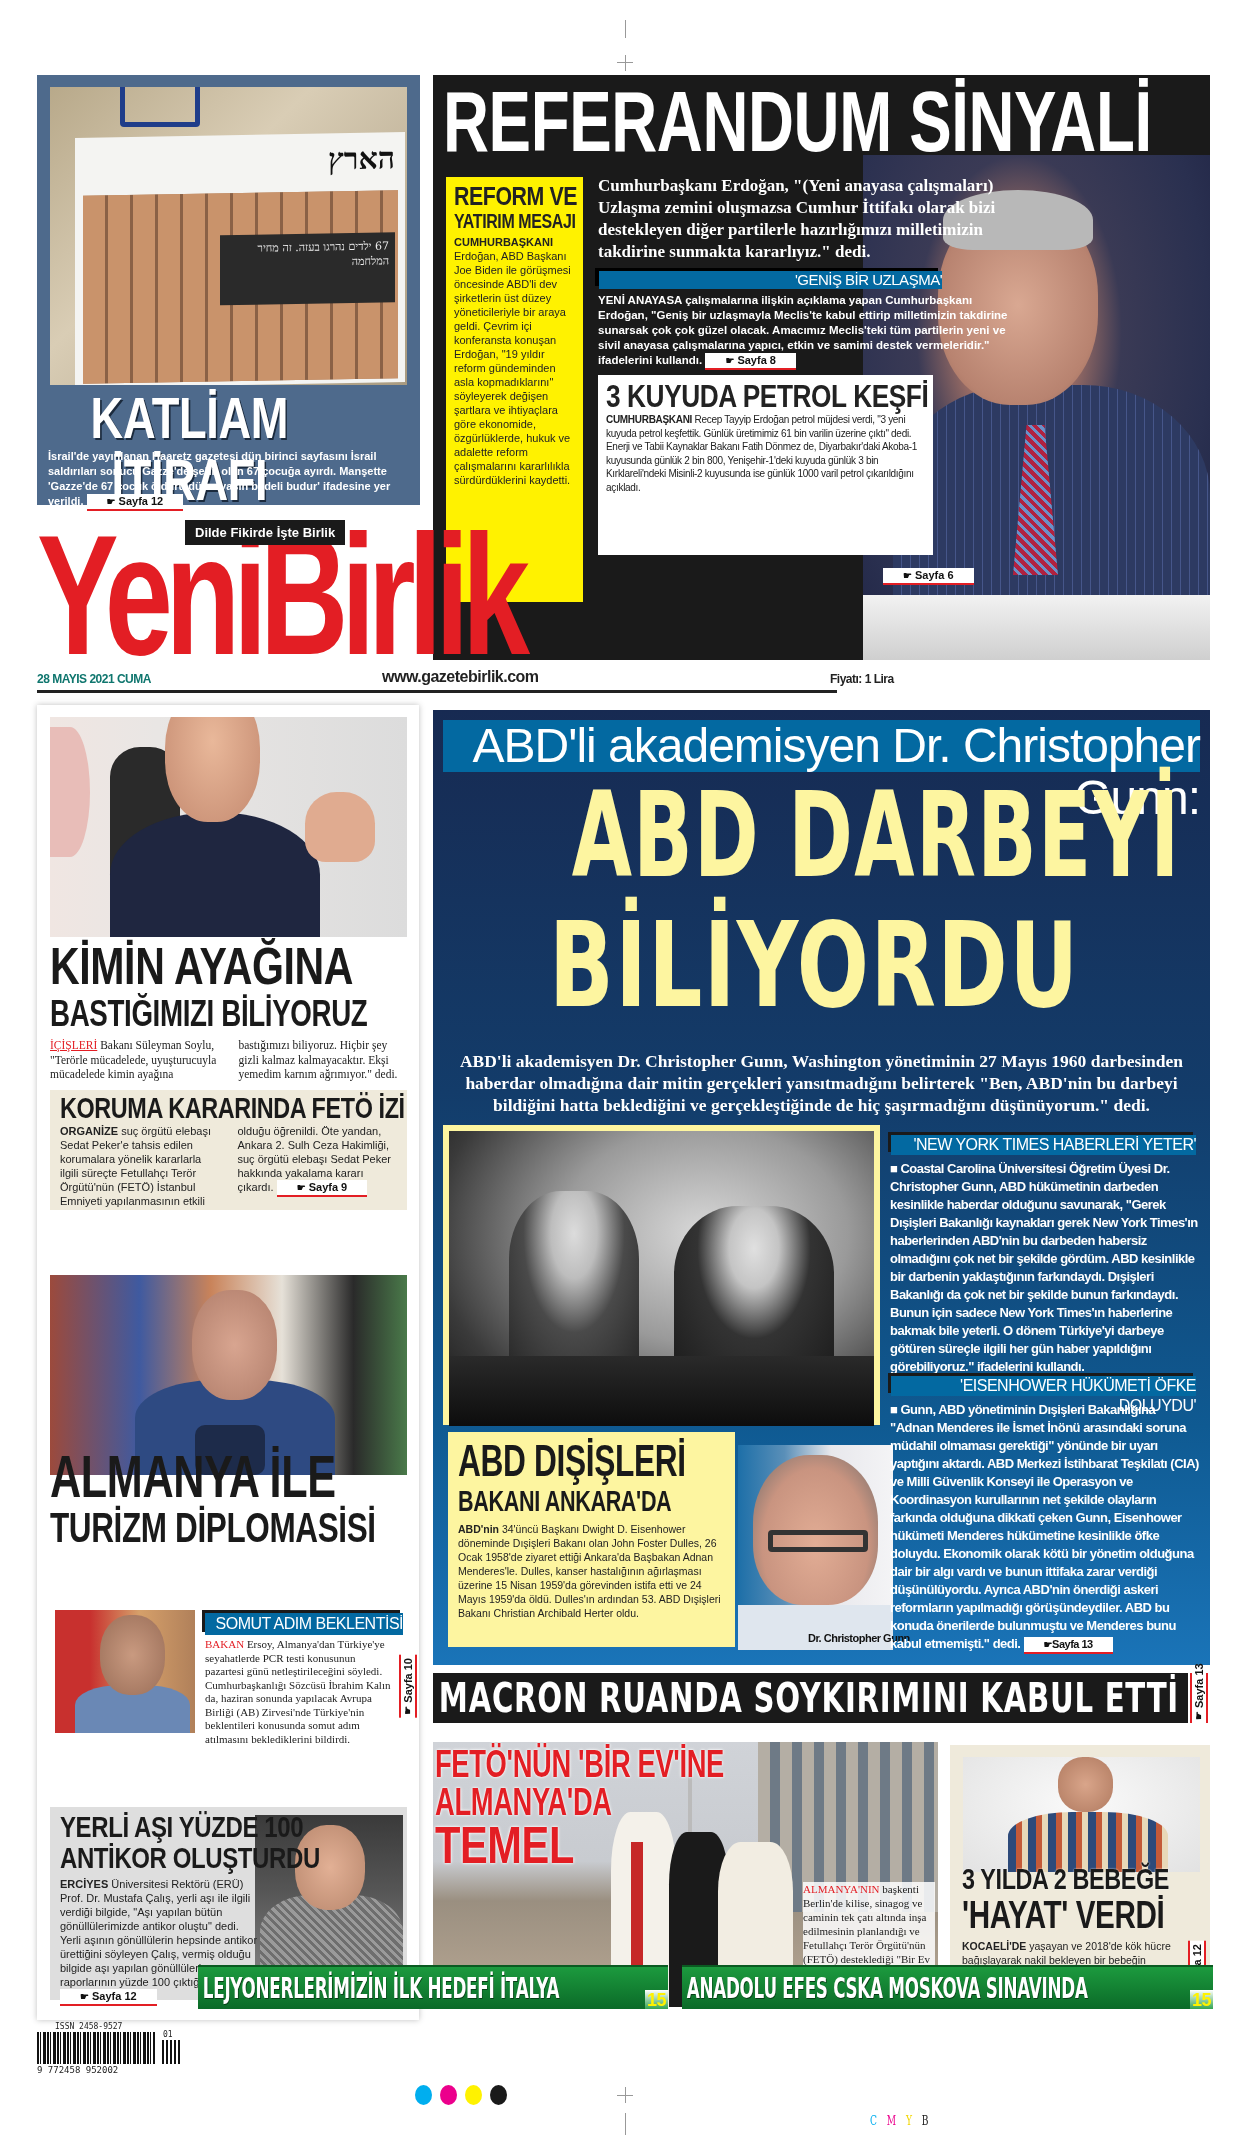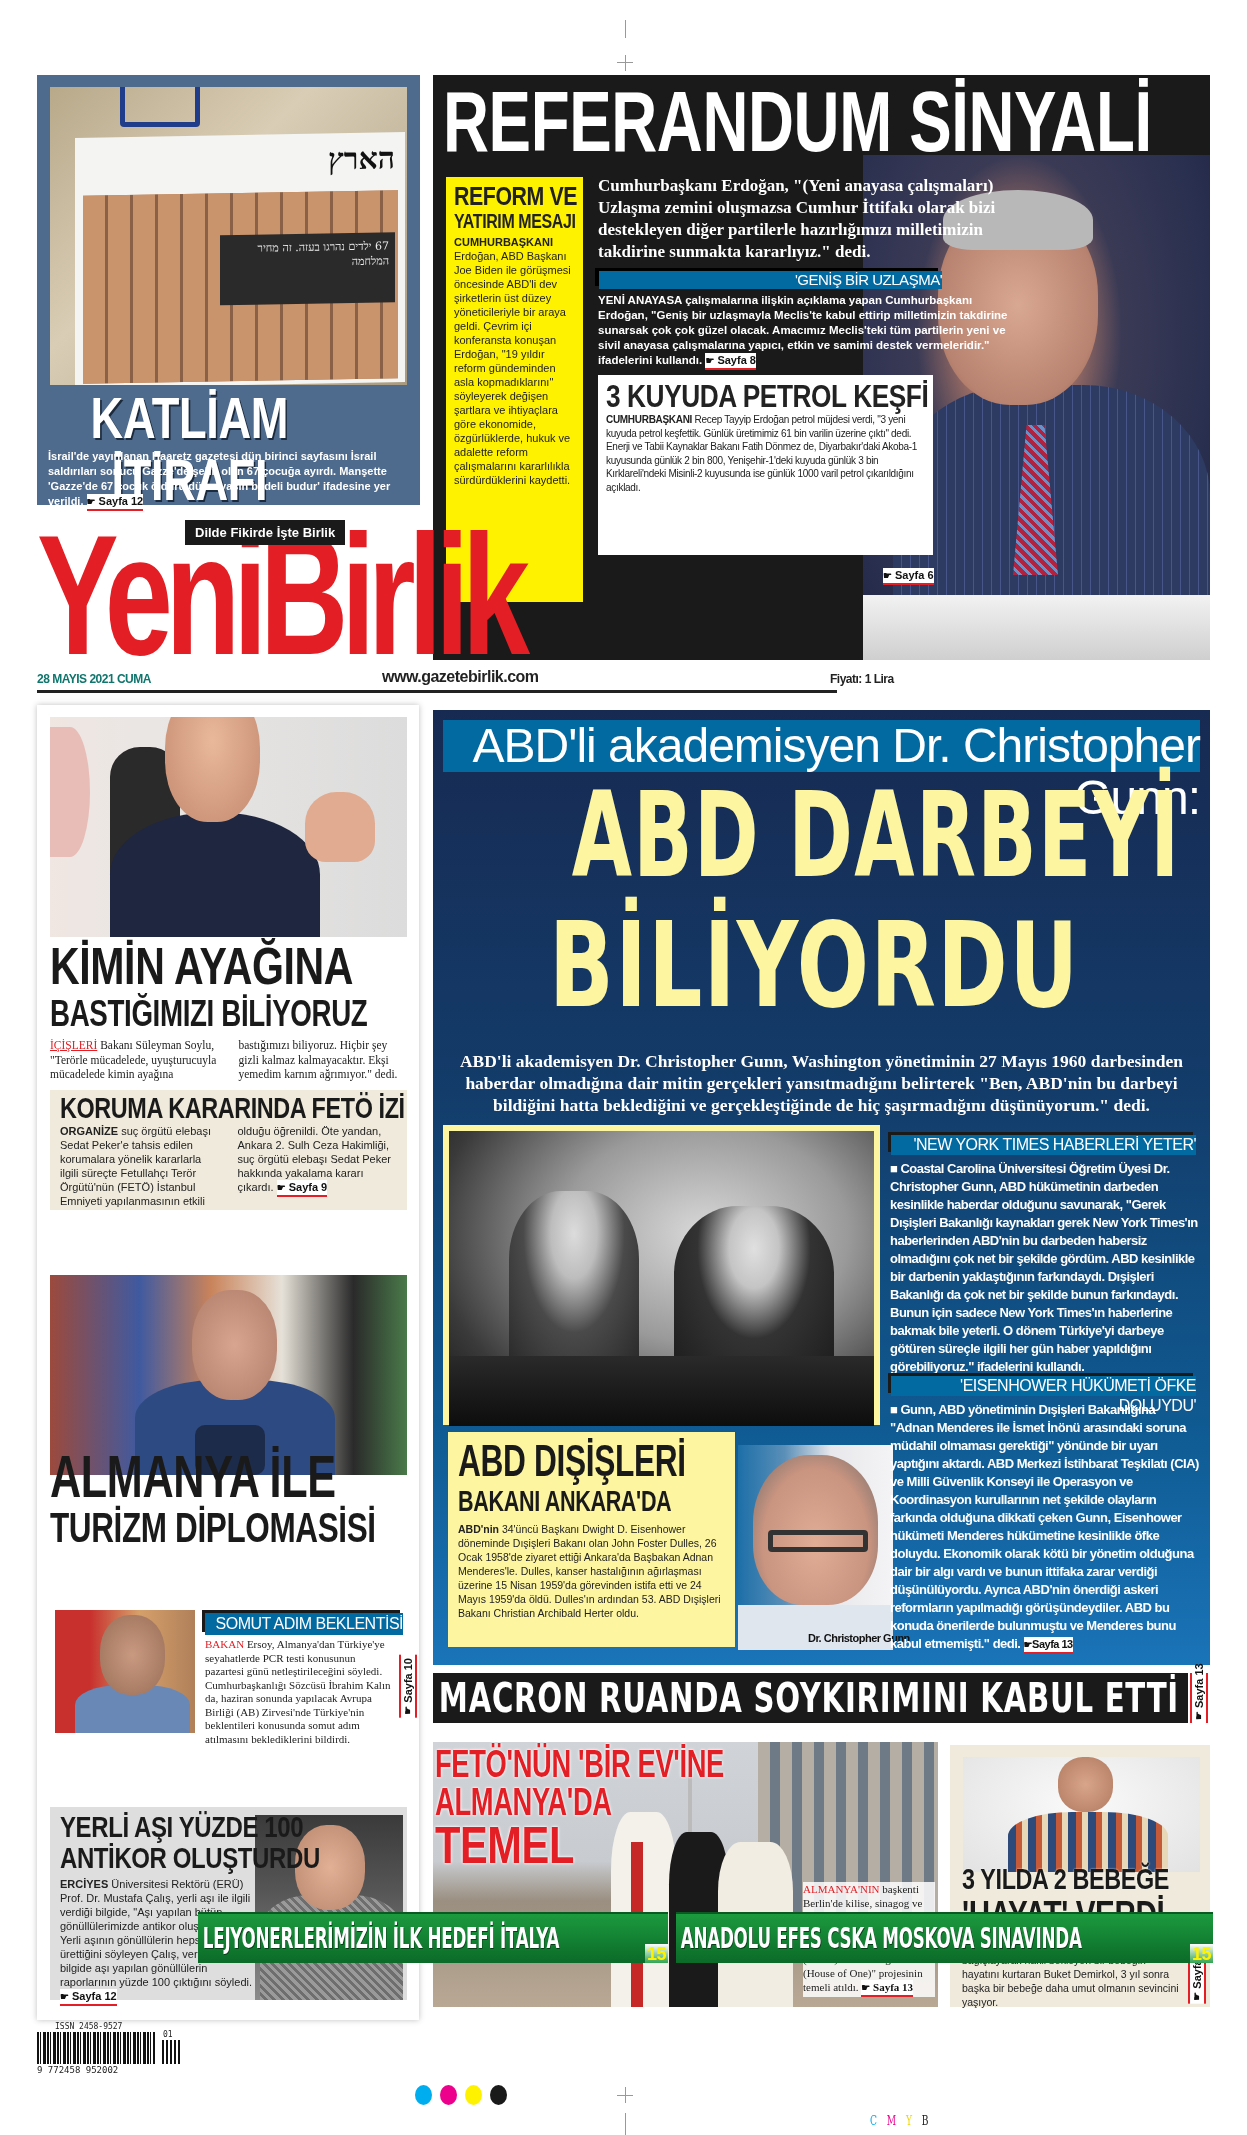--- a/index.html
+++ b/index.html
@@ -1,21 +1,21 @@
 <!DOCTYPE html>
 <html><head>
 <meta charset="utf-8">
 <style>
 *{box-sizing:border-box;margin:0;padding:0}
 html,body{width:1247px;height:2135px;background:#fff;overflow:hidden}
 body{position:relative;font-family:"Liberation Sans",sans-serif;color:#111}
 .abs{position:absolute}
 .cond{font-family:"Liberation Sans Narrow","Liberation Sans",sans-serif;font-weight:bold;letter-spacing:-0.5px}
 .serif{font-family:"Liberation Serif","DejaVu Serif",serif}
-.sayfa{display:inline-block;background:#fff;color:#111;font-weight:bold;font-size:11px;padding:0 0;border-bottom:2px solid #e31e24;line-height:14px;white-space:nowrap}
+.sayfa{display:inline-block;background:#fff;color:#111;font-weight:bold;font-size:11px;padding:0 20px;border-bottom:2px solid #e31e24;line-height:14px;white-space:nowrap}
 .sayfa-v{position:absolute;background:#fff;color:#111;font-weight:bold;font-size:11px;writing-mode:vertical-rl;transform:rotate(180deg);padding:3px 1px;border-left:2px solid #e31e24;border-right:2px solid #e31e24;white-space:nowrap}
 .hand{font-size:10px}
 .photo{position:absolute;overflow:hidden}
 .redbar{background:#0369a1;color:#fff;font-weight:normal;text-align:right}
 </style>
 </head>
 <body>
 
 <div class="abs" style="left:625px;top:20px;width:1px;height:18px;background:#999"></div>
 <div class="abs" style="left:617px;top:62px;width:16px;height:1px;background:#999"></div>
@@ -231,21 +231,21 @@
 </div>
 
 <div class="abs" style="left:37px;top:2022px;width:150px;height:55px">
   <div class="abs" style="left:18px;top:0;font-family:'DejaVu Sans Mono',monospace;font-size:8px;color:#222;white-space:nowrap">ISSN 2458-9527</div>
   <div class="abs" style="left:0;top:10px;width:118px;height:32px;background:repeating-linear-gradient(90deg,#111 0 2px,#fff 2px 3px,#111 3px 4px,#fff 4px 6px,#111 6px 9px,#fff 9px 10px)"></div>
   <div class="abs" style="left:125px;top:18px;width:20px;height:24px;background:repeating-linear-gradient(90deg,#111 0 2px,#fff 2px 4px)"></div>
   <div class="abs" style="left:126px;top:8px;font-family:'DejaVu Sans Mono',monospace;font-size:8px;color:#222">01</div>
   <div class="abs" style="left:0;top:43px;font-family:'DejaVu Sans Mono',monospace;font-size:9px;color:#222;white-space:nowrap">9 772458 952002</div>
 </div>
 
-<div class="abs" style="left:198px;top:1912px;width:1015px;height:51px;display:flex;gap:8px">
+<div class="abs" style="left:198px;top:1965px;width:1015px;height:44px;display:flex;gap:14px">
   <div style="flex:0 0 470px;background:linear-gradient(#1c9a3e,#0b6a28);display:flex;align-items:center;overflow:hidden;position:relative;border-top:2px solid #0b5a22">
     <span class="cond" style="font-family:'DejaVu Sans',sans-serif;font-size:28px;color:#fff;white-space:nowrap;transform:scaleX(0.6);transform-origin:left;padding-left:8px;text-shadow:1px 1px 0 #073d16">LEJYONERLERİMİZİN İLK HEDEFİ İTALYA</span>
     <span class="cond" style="position:absolute;right:0;bottom:-2px;font-size:18px;color:#fff200;background:#fff;background:linear-gradient(#fff,#1c9a3e);padding:0 2px">15</span>
   </div>
   <div style="flex:1;background:linear-gradient(#1c9a3e,#0b6a28);display:flex;align-items:center;overflow:hidden;position:relative;border-top:2px solid #0b5a22">
     <span class="cond" style="font-family:'DejaVu Sans',sans-serif;font-size:28px;color:#fff;white-space:nowrap;transform:scaleX(0.6);transform-origin:left;padding-left:8px;text-shadow:1px 1px 0 #073d16">ANADOLU EFES CSKA MOSKOVA SINAVINDA</span>
     <span class="cond" style="position:absolute;right:0;bottom:-2px;font-size:18px;color:#fff200;background:linear-gradient(#fff,#1c9a3e);padding:0 2px">15</span>
   </div>
 </div>
 

